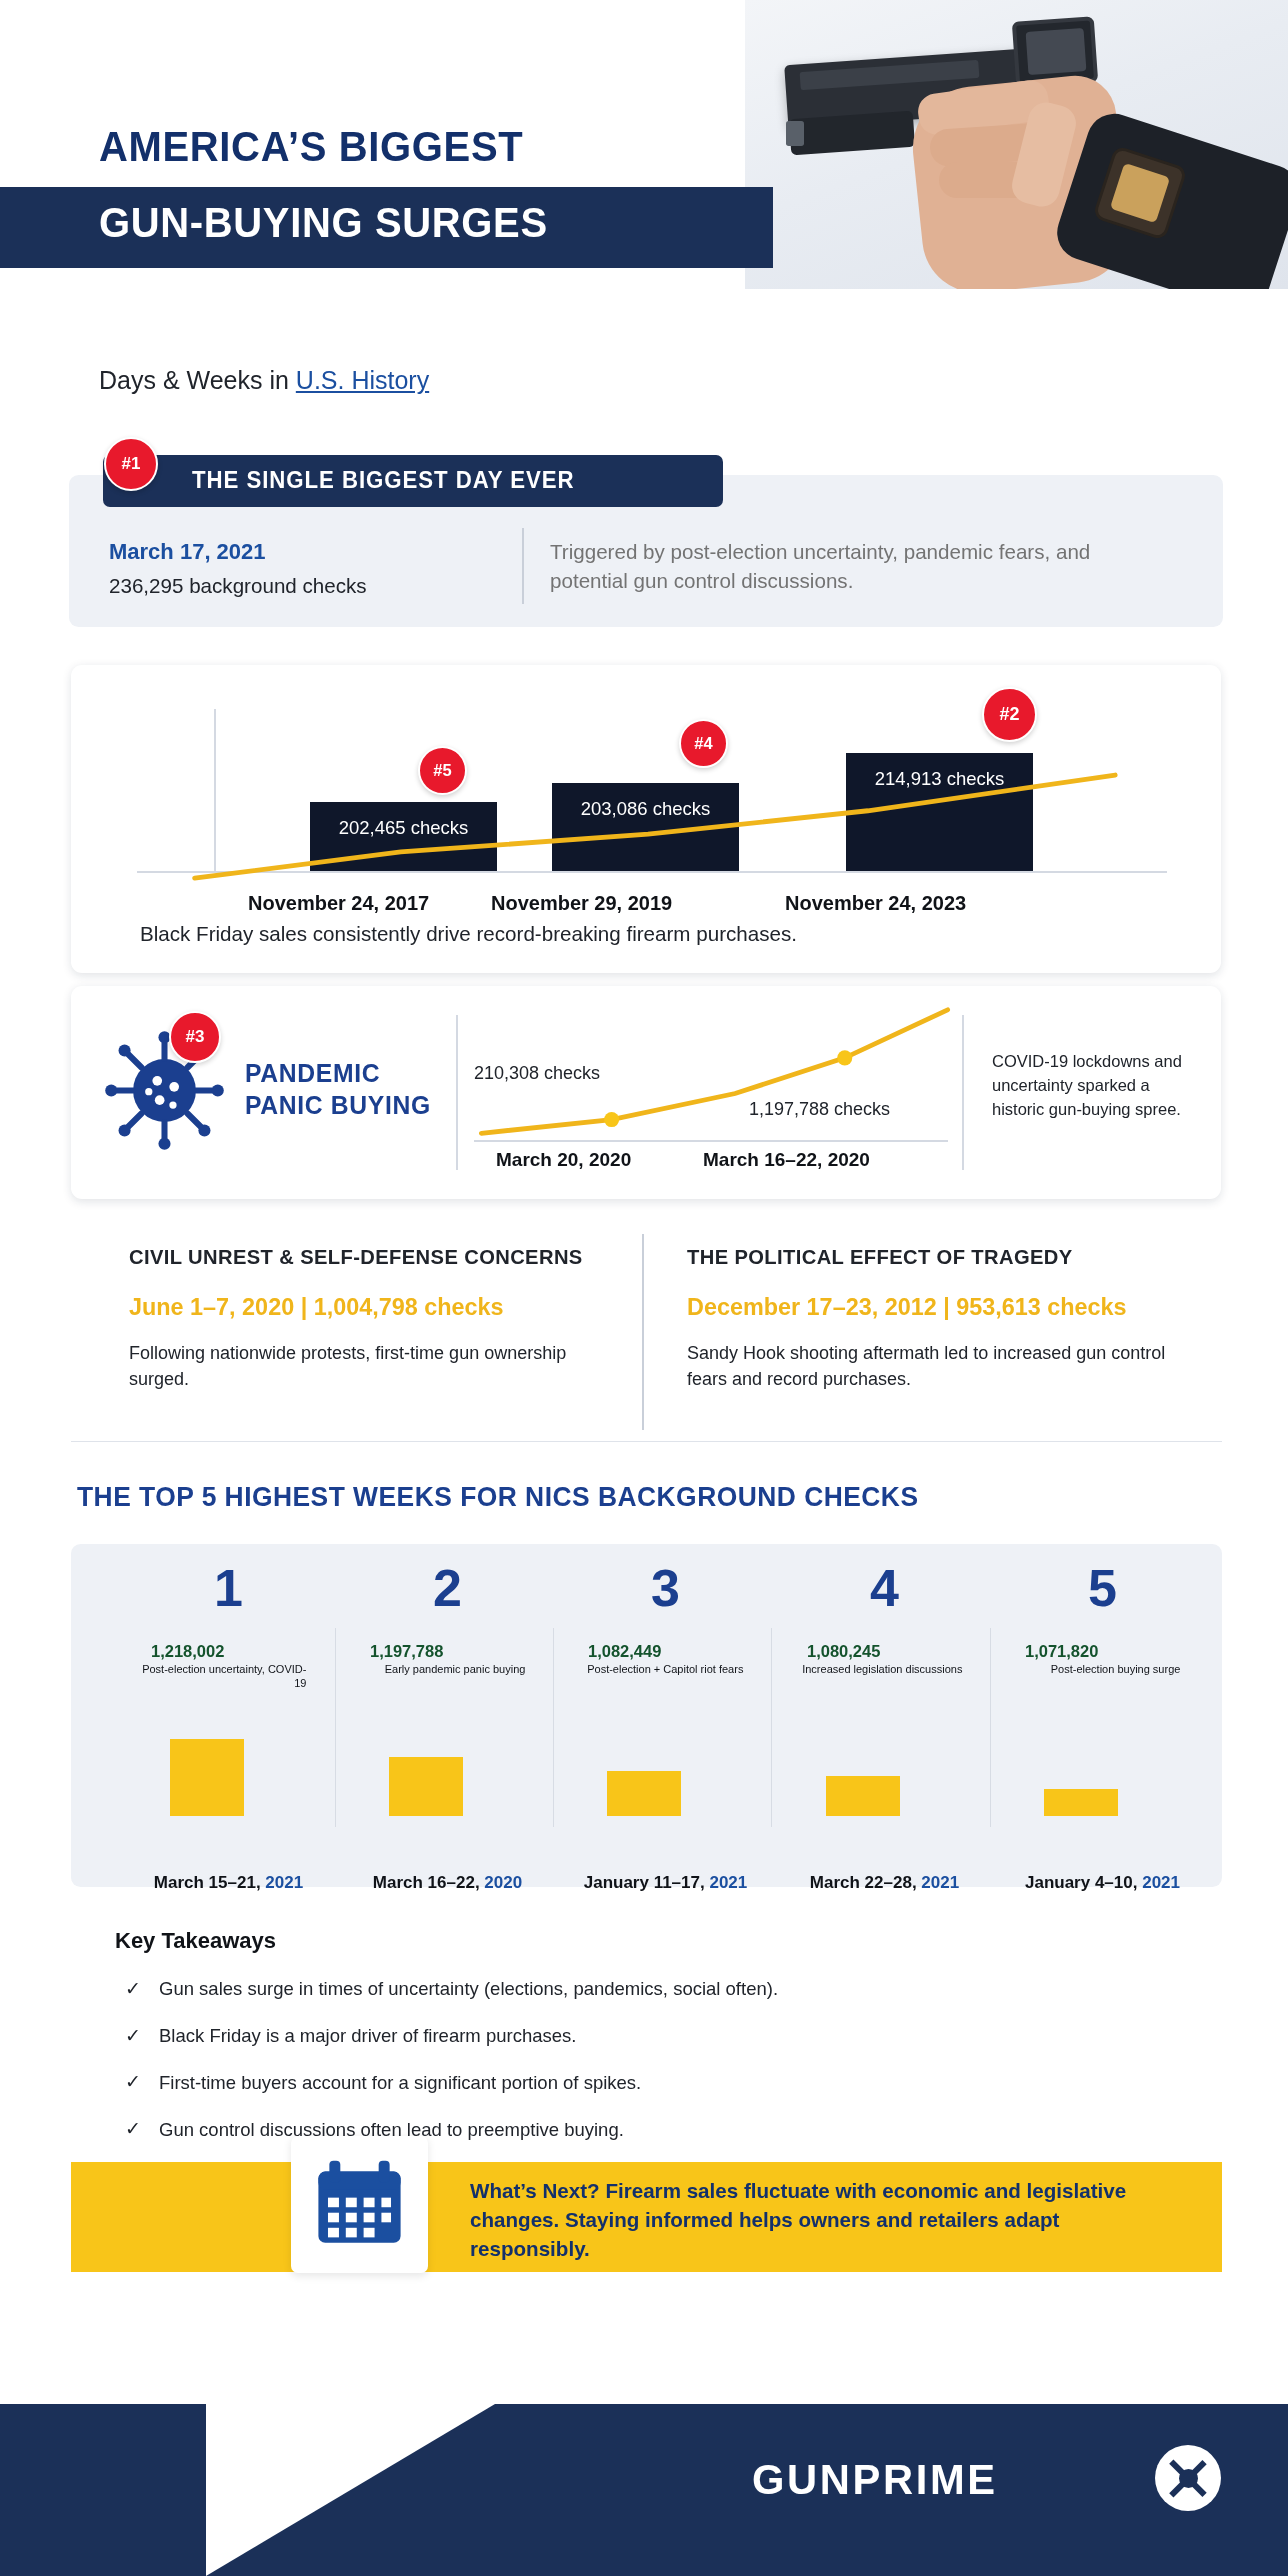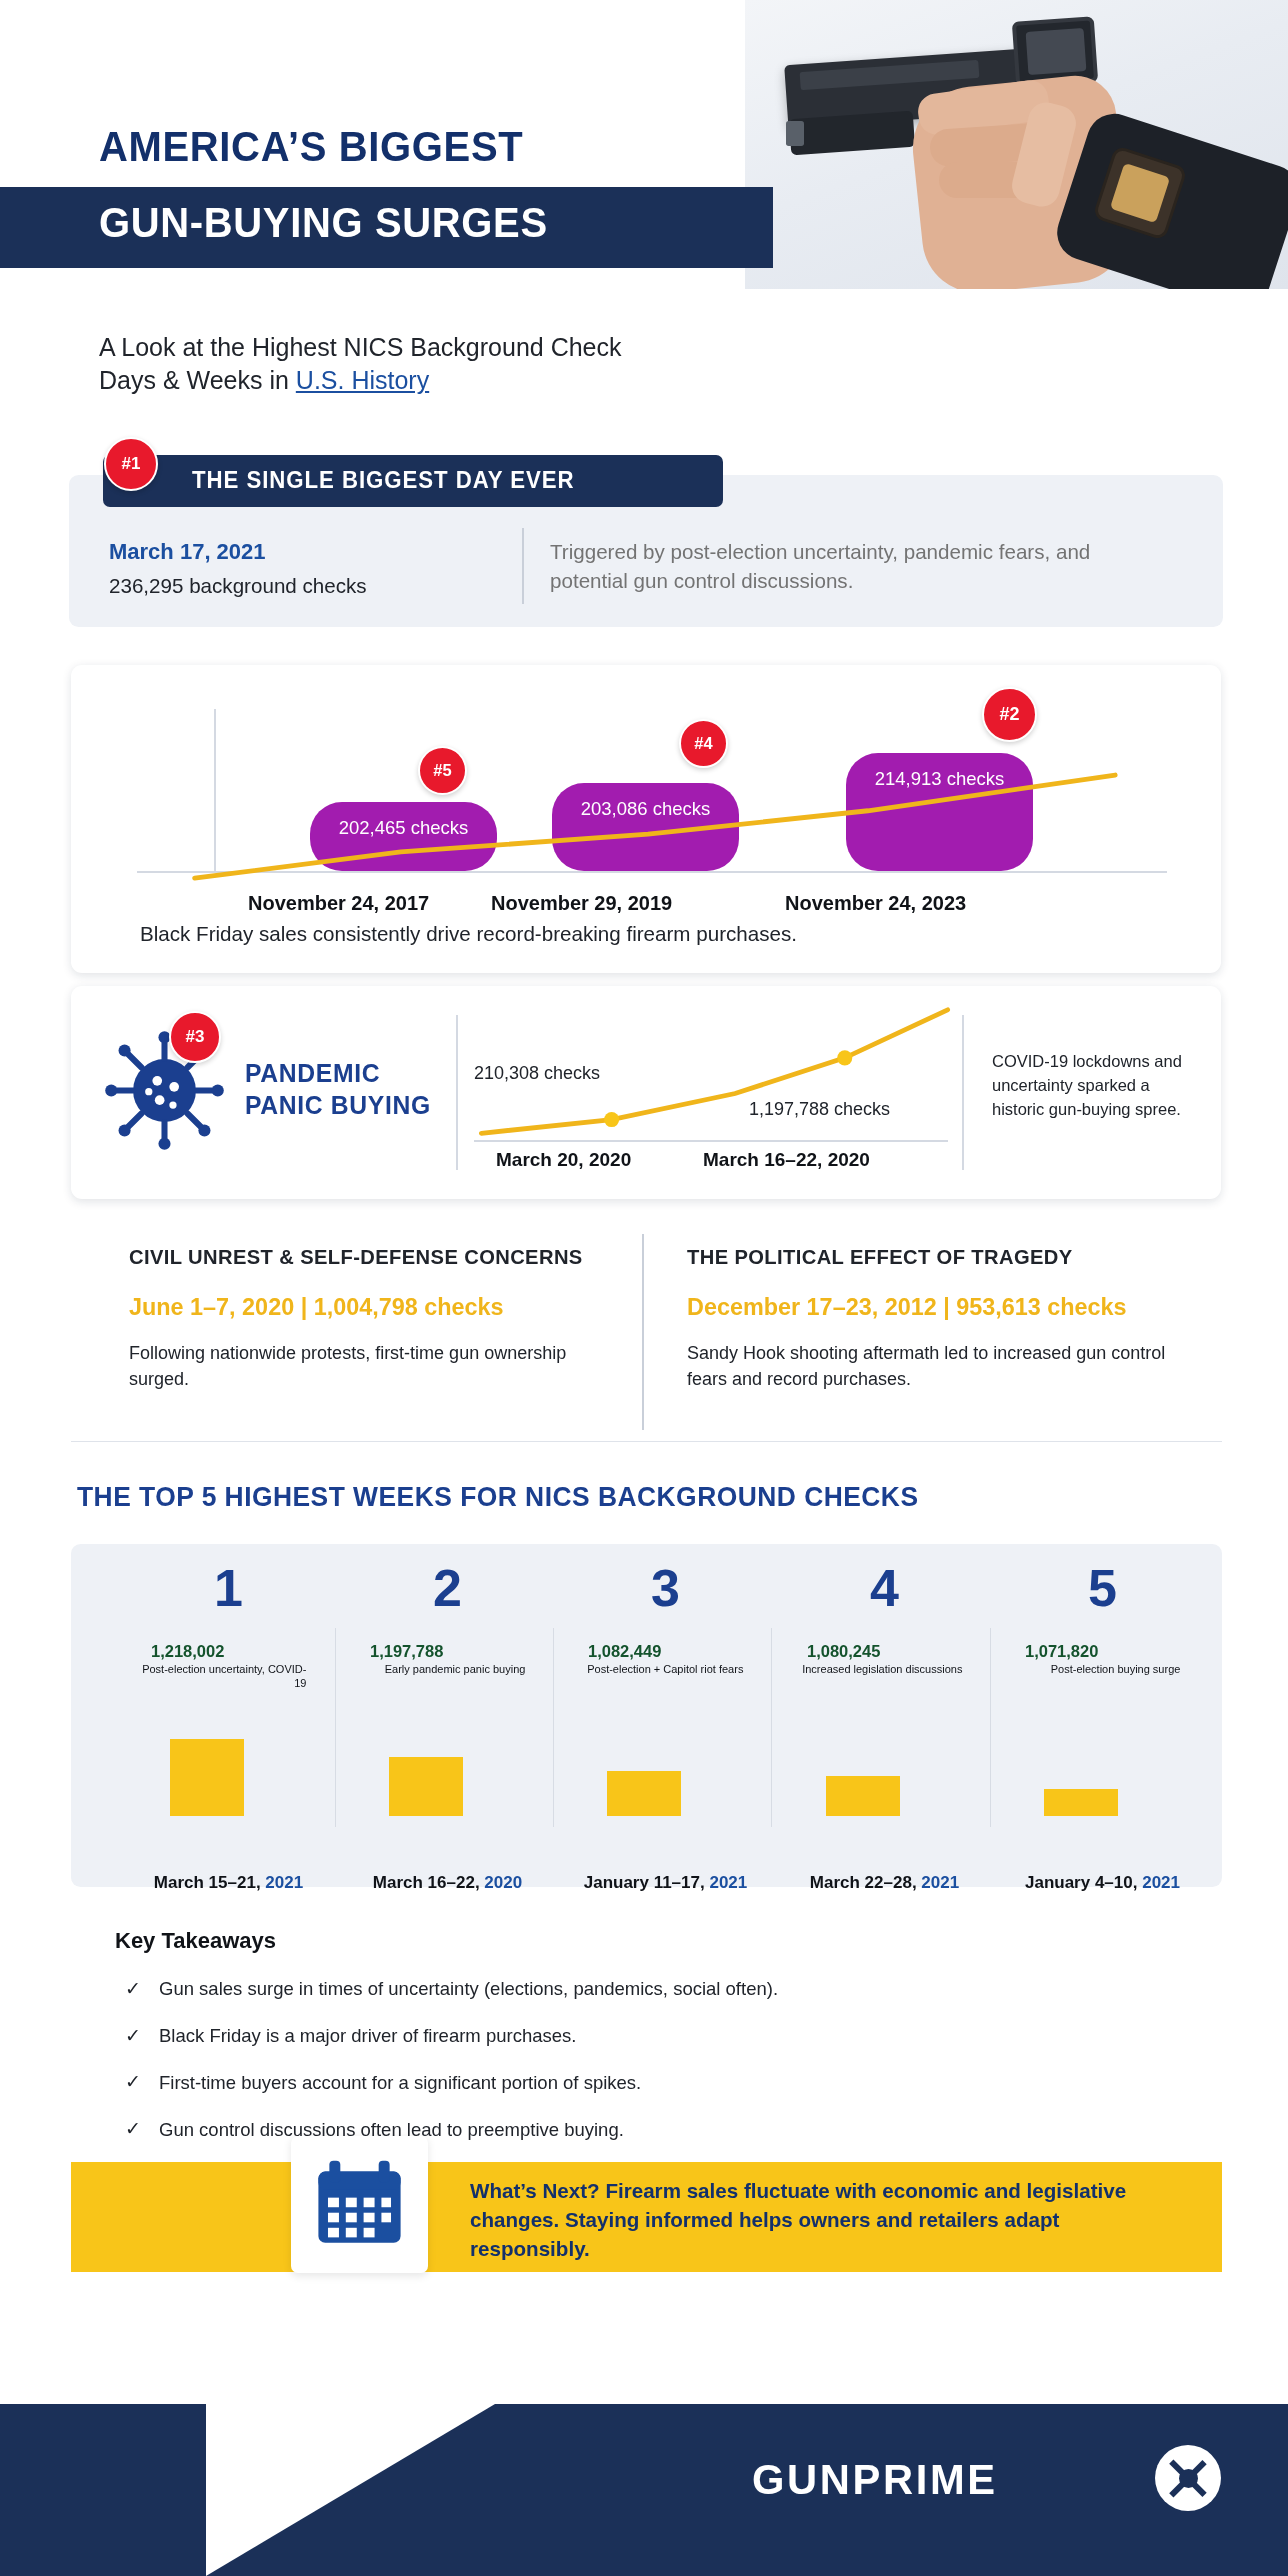--- a/index.html
+++ b/index.html
@@ -262,23 +262,22 @@
     background: #d4d9e2;
   }
   .bf-yaxis {
     position: absolute;
     left: 143px; top: 44px;
     width: 2.1px; height: 162px;
     background: #d4d9e2;
   }
   .bf-bar {
     position: absolute;
-    background: #a21caf;
+    background: #0f172a;
     bottom: 102px;
-    border-radius: 32px;
   }
   .bf-bar-label {
     position: absolute;
     color: #ffffff;
     font-size: 18.5px;
     text-align: center;
     width: 100%;
     top: 15px;
   }
   .bf-xlabel {
@@ -631,21 +630,21 @@
       <div class="watch"></div>
       <div class="watch-face"></div>
     </div>
 
     <div class="title-band"></div>
     <div class="title-top">AMERICA’S BIGGEST</div>
     <div class="title-bottom">GUN-BUYING SURGES</div>
   </div>
 
   <div class="subtitle">
-    <span>A Look at the Highest NICS Background Check</span><br>
+    <br>
     <span>Days &amp; Weeks in </span><span class="u">U.S. History</span>
   </div>
 
   <div class="card-1"></div>
   <div class="hdr-bar"></div>
   <div class="hdr-bar-text">THE SINGLE BIGGEST DAY EVER</div>
   <div class="badge" id="badge1">#1</div>
   <div class="d1-date">March 17, 2021</div>
   <div class="d1-checks">236,295 background checks</div>
   <div class="d1-divider"></div>

